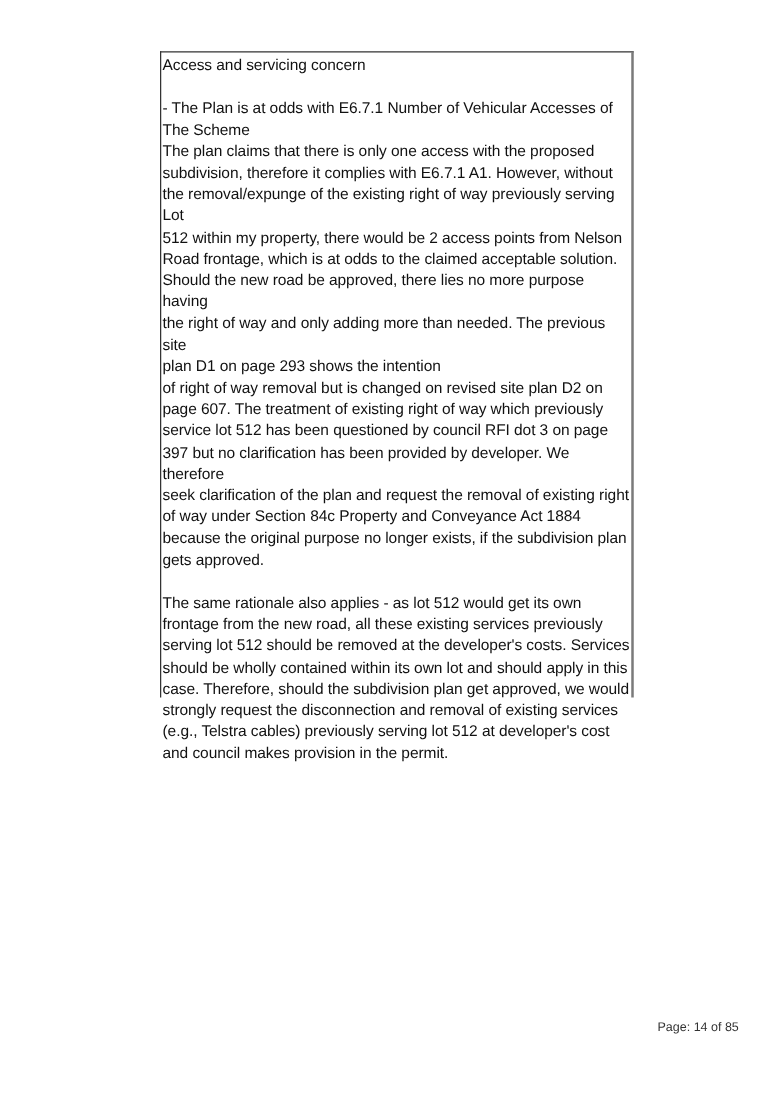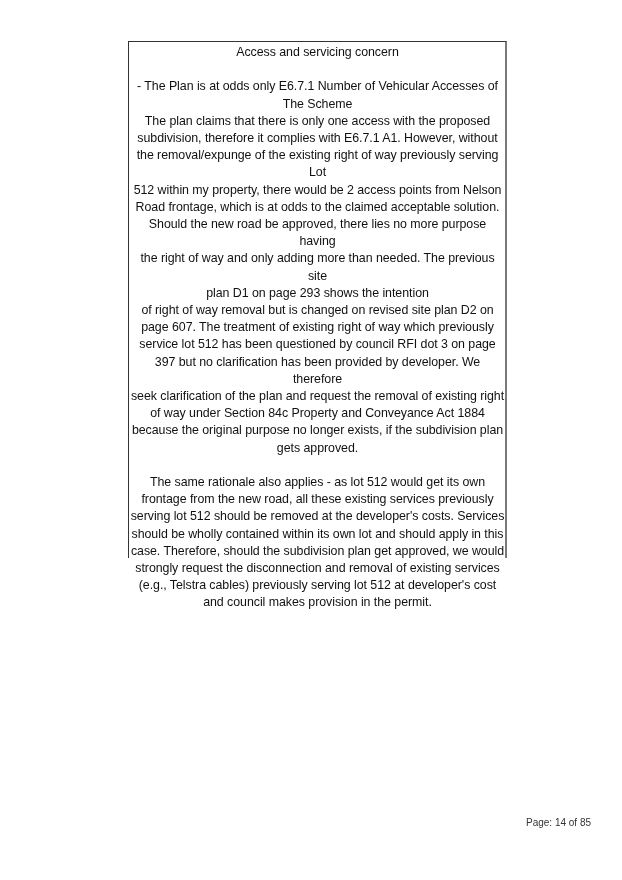--- a/index.html
+++ b/index.html
@@ -14,21 +14,20 @@
       overflow: hidden;
       font-family: "Liberation Sans", sans-serif;
       color: #111111;
     }
     .page {
       position: absolute;
       left: 0; top: 0;
       width: 622px;
       height: 880px;
       background: #ffffff;
-      text-align: center;
     }
     .comment-box {
       position: absolute;
       left: 128px;
       top: 41px;
       width: 379px;
       height: 517px;
       border-top: 1px solid #333333;
       border-left: 1px solid #333333;
       border-right: 2px solid #7a7a7a;
@@ -57,21 +56,21 @@
     }
   </style>
 </head>
 <body>
 
 <div class="page">
   <div class="comment-box">
     <div class="box-content">
       <p>Access and servicing concern</p>
       <div class="spacer"></div>
-      <p>- The Plan is at odds only E6.7.1 Number of Vehicular Accesses of
+      <p>- The Plan is at odds with E6.7.1 Number of Vehicular Accesses of
 The Scheme</p>
       <p>The plan claims that there is only one access with the proposed
 subdivision, therefore it complies with E6.7.1 A1. However, without
 the removal/expunge of the existing right of way previously serving Lot
 512 within my property, there would be 2 access points from Nelson
 Road frontage, which is at odds to the claimed acceptable solution.
 Should the new road be approved, there lies no more purpose having
 the right of way and only adding more than needed. The previous site
 plan D1 on page 293 shows the intention
 of right of way removal but is changed on revised site plan D2 on

